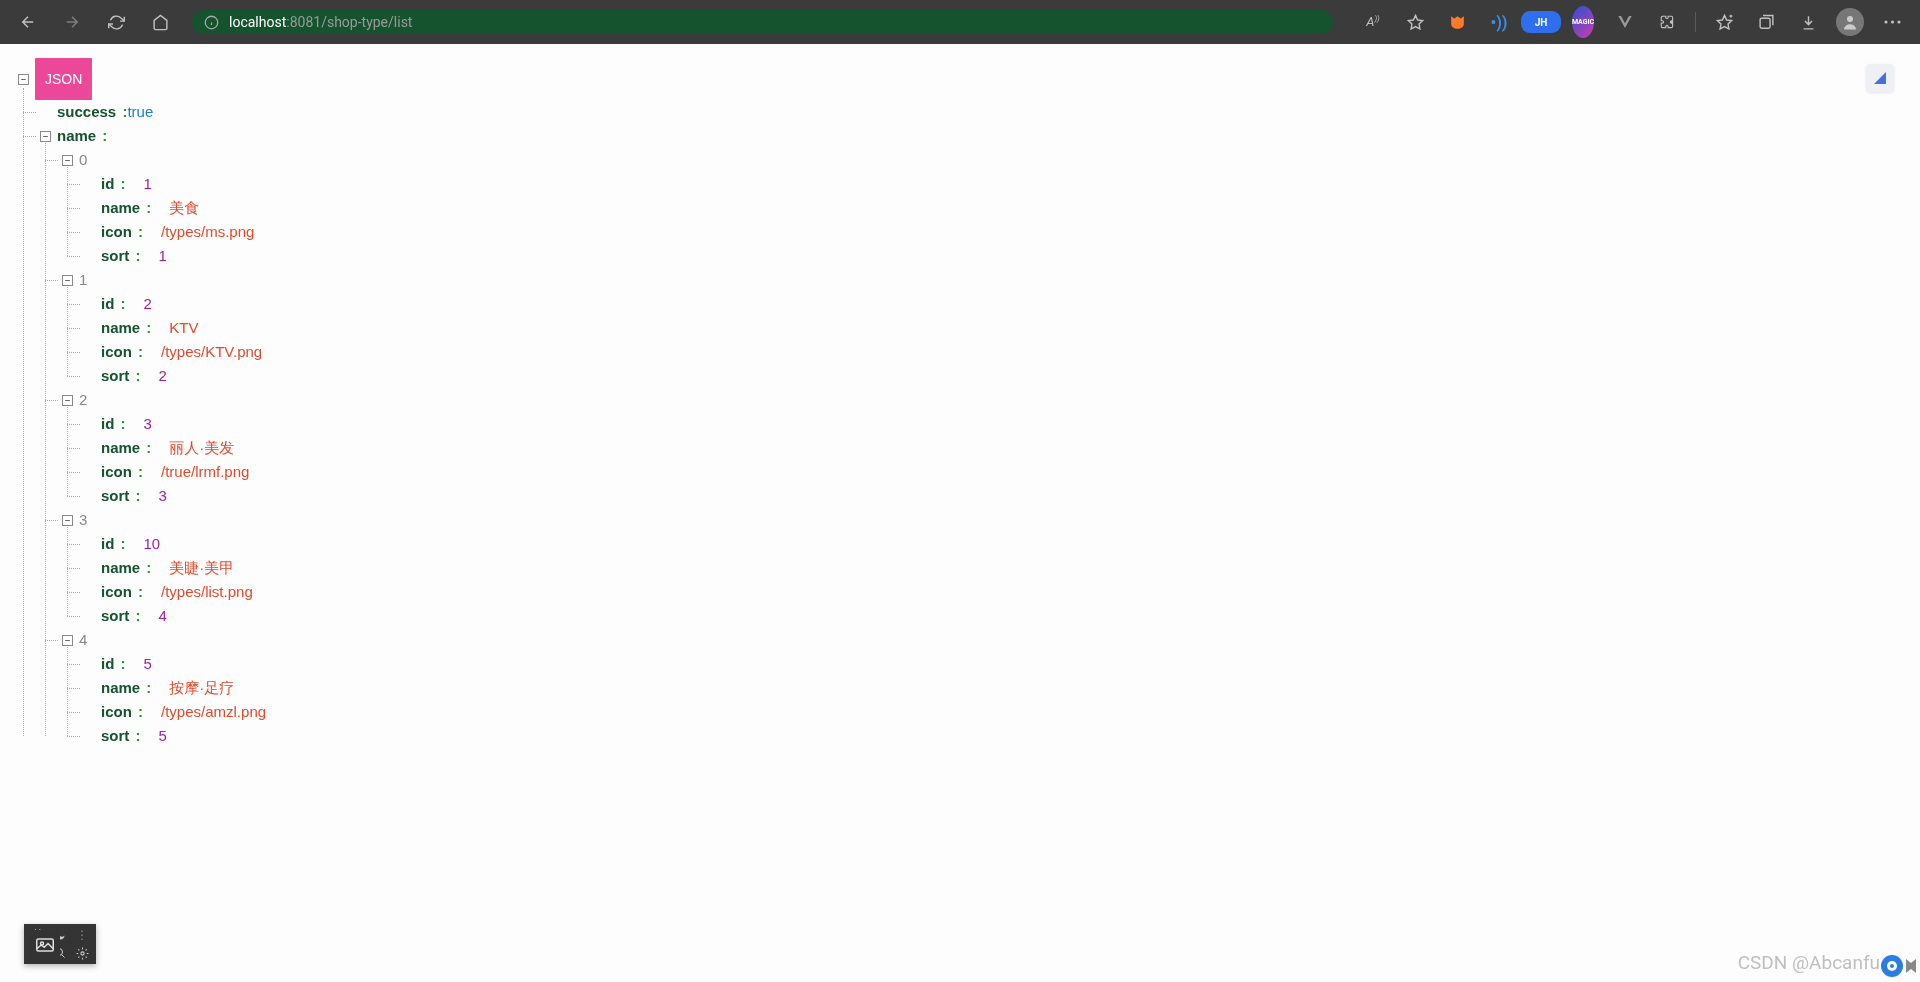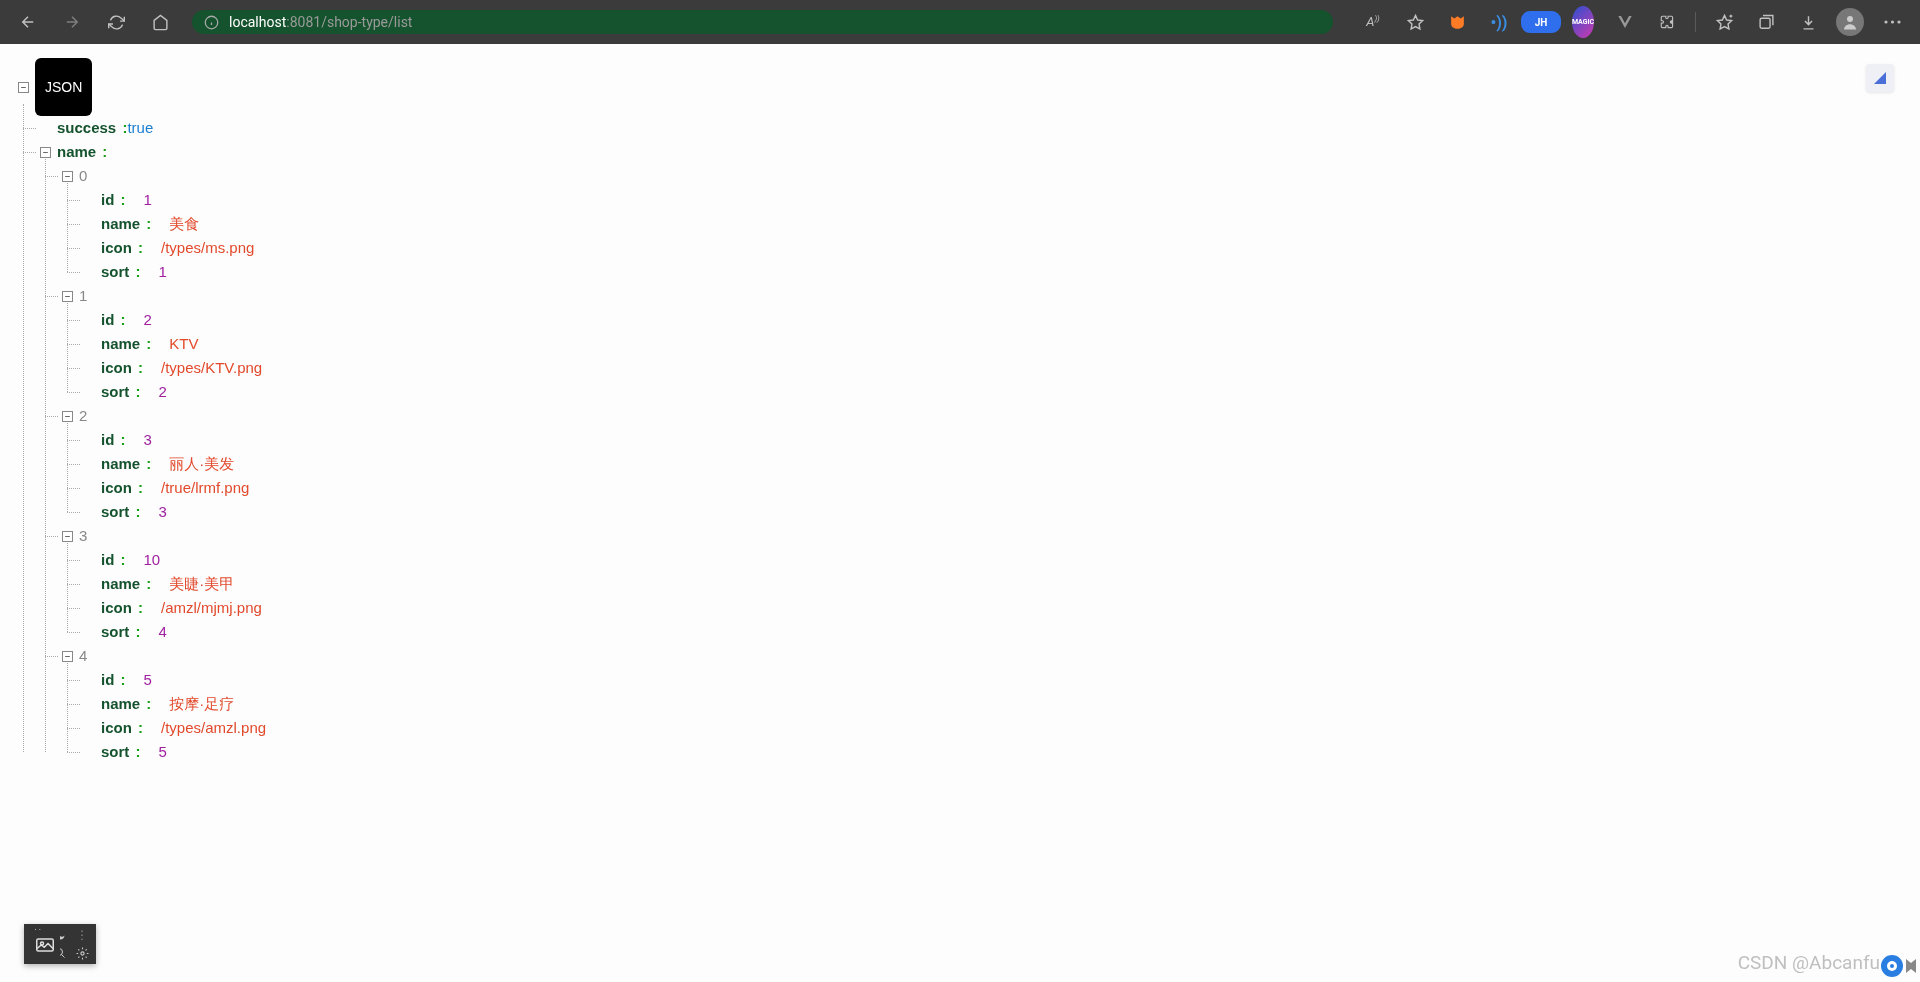--- a/index.html
+++ b/index.html
@@ -70,21 +70,21 @@
     .row { display:flex; align-items:center; position:relative; }
     .toggle {
       width:11px;height:11px;border:1px solid #888;background:#fff;
       display:flex;align-items:center;justify-content:center;
       font-size:9px;line-height:9px;color:#333;margin-right:6px;
       cursor:pointer; font-family:monospace;
       position:relative; z-index:2;
     }
     .spacer { width:11px;height:11px;margin-right:6px; }
     .json-badge {
-      background:#000000; color:#fff; padding:17px 10px; border-radius:6px;
+      background:#ec4899; color:#fff; padding:9px 10px; border-radius:1px;
       font-size:14px; font-weight:500;
     }
     .key { color:#14532d; font-weight:700; }
     .key.idx { color:#888; font-weight:400; }
     .colon { color:#1a9e1a; font-weight:700; margin-left:2px; }
     .val-bool { color:#1b7fd0; }
     .val-num { color:#a020a0; margin-left:18px; }
     .val-str { color:#e24a2b; margin-left:18px; }
     .children { margin-left:22px; position:relative; }
     .children::before {
@@ -374,21 +374,21 @@
       <div class="row">
                     <span class="spacer"></span>
                     <span class="key">name</span>
                     <span class="colon">&nbsp;:</span>
                     <span class="val-str">美睫·美甲</span>
                   </div>
       <div class="row">
                     <span class="spacer"></span>
                     <span class="key">icon</span>
                     <span class="colon">&nbsp;:</span>
-                    <span class="val-str">/amzl/mjmj.png</span>
+                    <span class="val-str">/types/list.png</span>
                   </div>
       <div class="row">
                     <span class="spacer"></span>
                     <span class="key">sort</span>
                     <span class="colon">&nbsp;:</span>
                     <span class="val-num">4</span>
                   </div>
     </div>
               </div>
               <div class="node">

